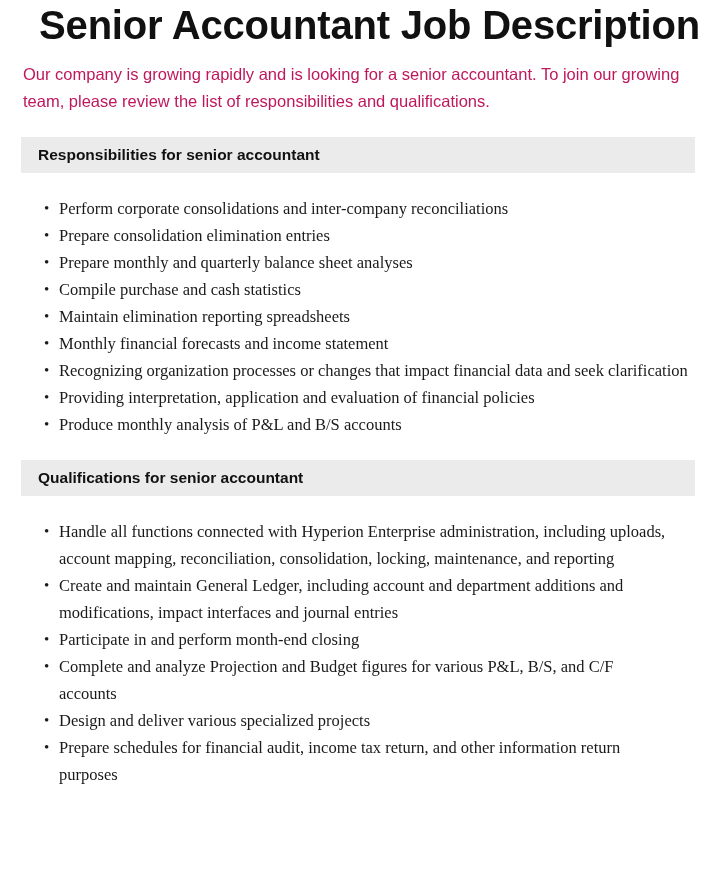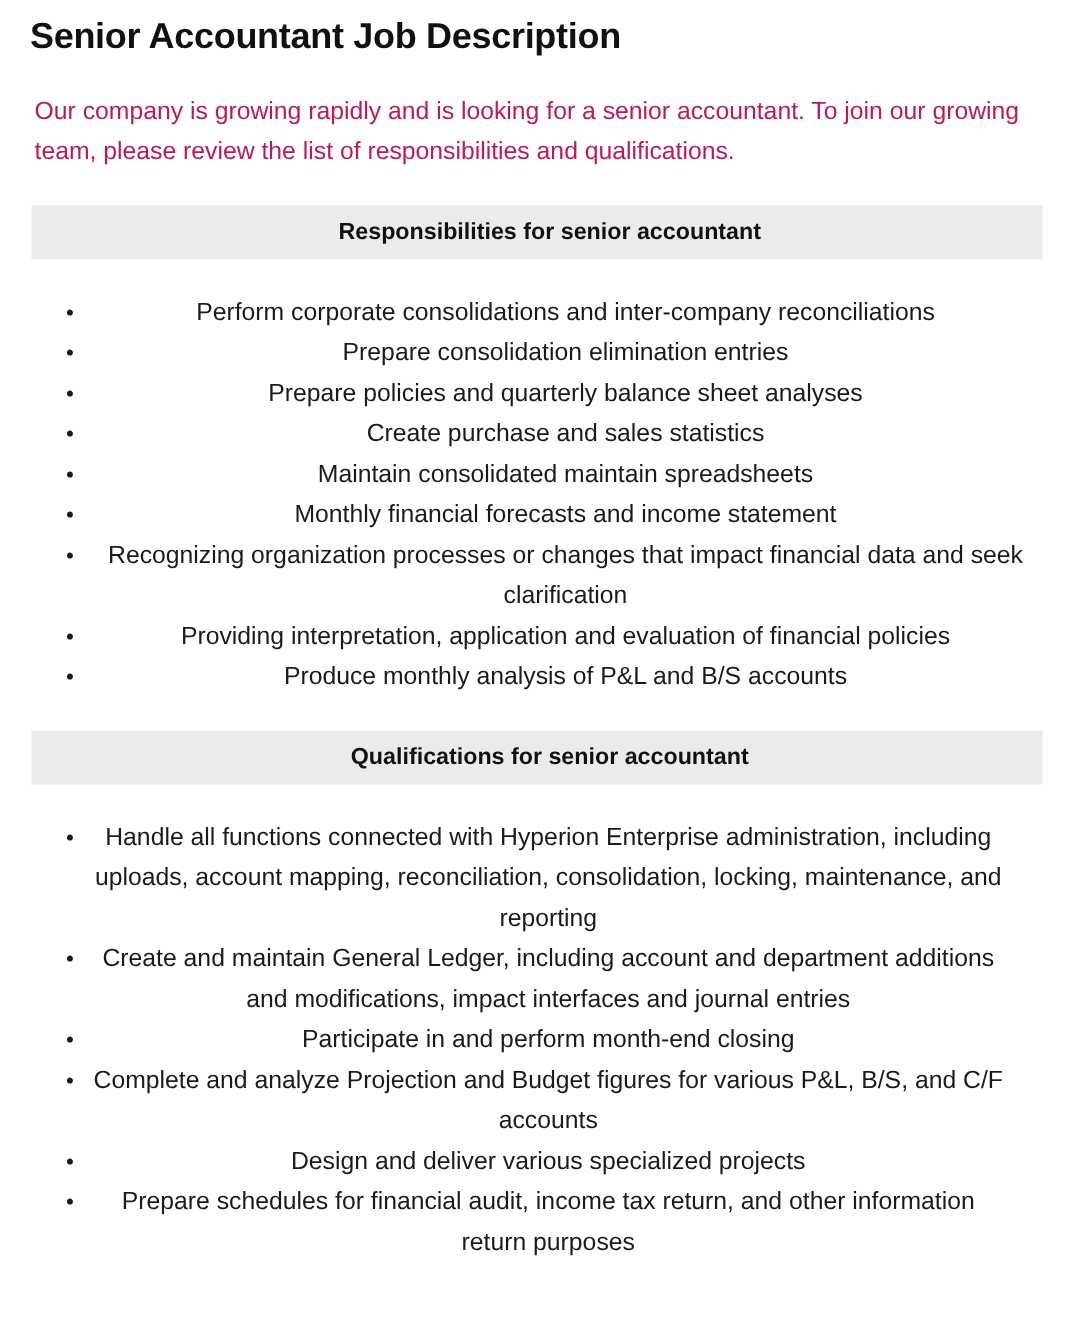--- a/index.html
+++ b/index.html
@@ -14,40 +14,39 @@
     color: #1a1a1a;
     overflow: hidden;
   }
   .page {
     position: relative;
     width: 720px;
     height: 895px;
     box-sizing: border-box;
   }
   .page-title {
-    font-size: 24px;
+    font-size: 40px;
     font-weight: bold;
-    text-align: left;
+    text-align: right;
     letter-spacing: -0.2px;
     margin: 0;
     padding: 6px 20px 0 20px;
     line-height: 38px;
     color: #111111;
   }
   .intro {
     margin: 0;
     padding: 17px 23px 0 23px;
     font-size: 16.5px;
     line-height: 27px;
     color: #be185d;
   }
   .section {
     margin: 0;
     padding: 0;
-    text-align: center;
   }
   .section-header {
     margin: 22px 25px 0 21px;
     background: #ebebeb;
     height: 36px;
     line-height: 36px;
     padding: 0 0 0 17px;
     font-size: 15.5px;
     font-weight: bold;
     color: #111111;
@@ -58,20 +57,21 @@
     padding: 22px 20px 0 59px;
     list-style: none;
   }
   .section-list li {
     position: relative;
     font-size: 16.5px;
     line-height: 27px;
     margin: 0 0 0 0;
     padding: 0 0 0 0;
     color: #1a1a1a;
+    font-family: Liberation Serif, serif;
   }
   .section-list li::before {
     content: "\2022";
     position: absolute;
     left: -15px;
     top: 0;
     font-size: 15px;
     line-height: 27px;
     color: #1a1a1a;
   }
@@ -89,23 +89,23 @@
 
   <h1 class="page-title">Senior Accountant Job Description</h1>
 
   <p class="intro">Our company is growing rapidly and is looking for a senior accountant. To join our growing team, please review the list of responsibilities and qualifications.</p>
 
   <section class="section section-responsibilities">
     <div class="section-header">Responsibilities for senior accountant</div>
     <ul class="section-list">
       <li>Perform corporate consolidations and inter-company reconciliations</li>
       <li>Prepare consolidation elimination entries</li>
-      <li>Prepare policies and quarterly balance sheet analyses</li>
-      <li>Create purchase and sales statistics</li>
-      <li>Maintain consolidated maintain spreadsheets</li>
+      <li>Prepare monthly and quarterly balance sheet analyses</li>
+      <li>Compile purchase and cash statistics</li>
+      <li>Maintain elimination reporting spreadsheets</li>
       <li>Monthly financial forecasts and income statement</li>
       <li>Recognizing organization processes or changes that impact financial data and seek clarification</li>
       <li>Providing interpretation, application and evaluation of financial policies</li>
       <li>Produce monthly analysis of P&amp;L and B/S accounts</li>
     </ul>
   </section>
 
   <section class="section section-qualifications">
     <div class="section-header">Qualifications for senior accountant</div>
     <ul class="section-list">

